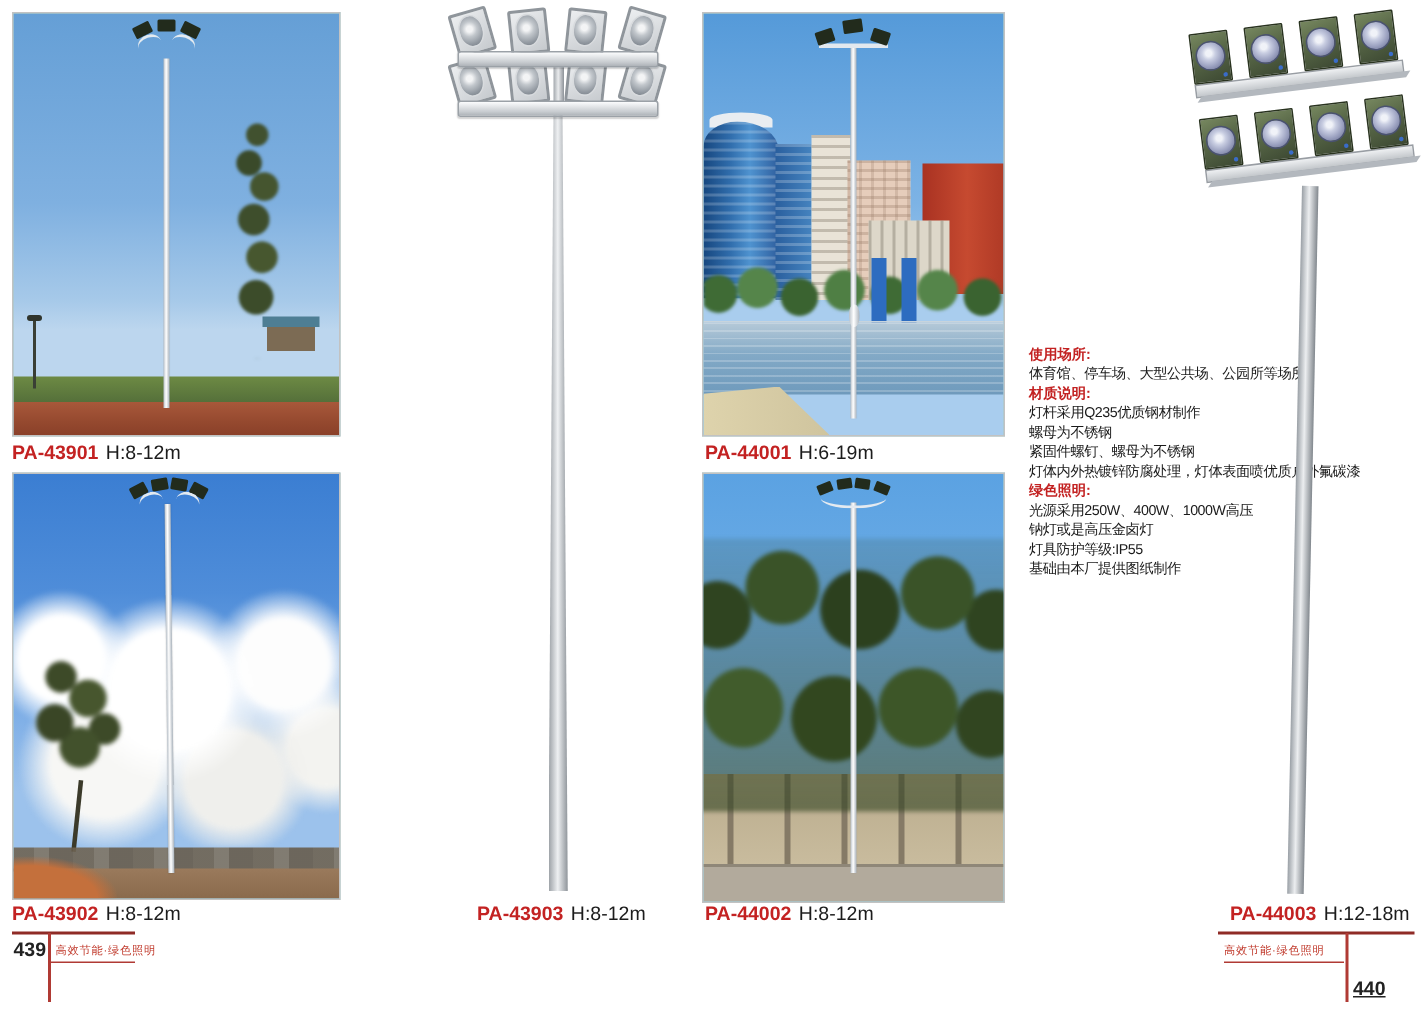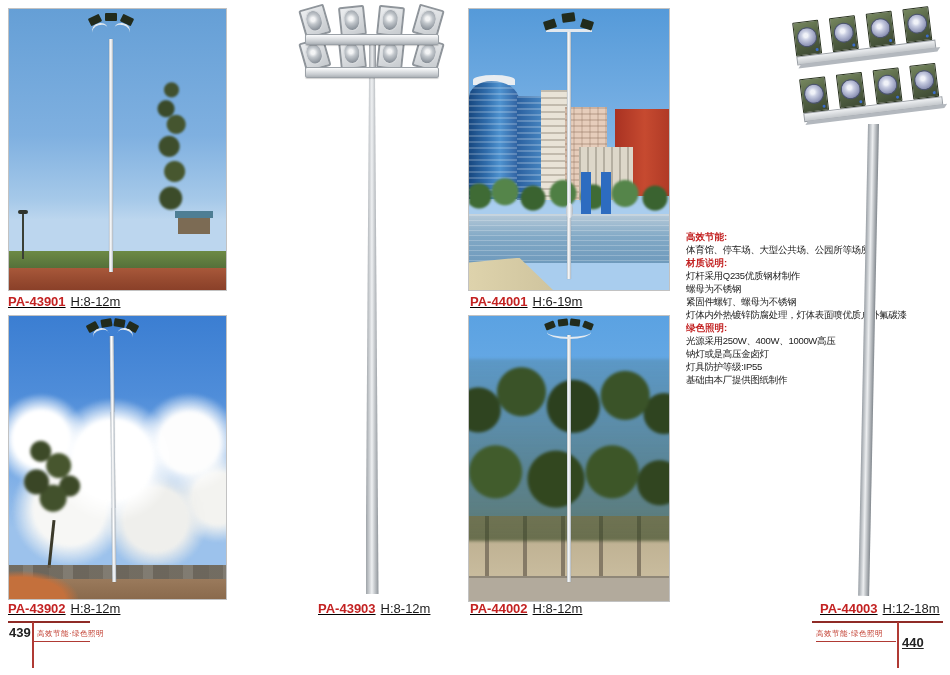--- a/index.html
+++ b/index.html
@@ -114,21 +114,21 @@
   .p4-ground{left:0;right:0;bottom:0;height:8%;border-top:2px solid #8f8778;background:#b2aa9c;}
 
   
   .ppole{position:absolute;width:4px;background:linear-gradient(90deg,#b9c1c9,#ffffff 45%,#aab3bc);
          box-shadow:0 0 1px rgba(0,0,0,0.25);}
   .cfx{position:absolute;background:#222b1c;border-radius:1px;}
   .arm{position:absolute;border-top:2px solid #e3eaf0;border-radius:50% 50% 0 0;width:16px;height:12px;}
   .crossarm{position:absolute;background:#e2e8ee;}
 
   
-  .plabel{position:absolute;font-size:13px;white-space:nowrap;text-decoration:underline;}
+  .plabel{position:absolute;font-size:13px;white-space:nowrap;}
   .pcode{color:#c32222;font-weight:bold;}
   .pspec{color:#1c1c1c;margin-left:5px;font-weight:500;}
 
   
   .info{position:absolute;left:686px;top:230px;width:190px;font-size:9.5px;line-height:13px;color:#1a1a1a;}
   .info-heading{color:#c32222;font-weight:bold;}
   .info-line{white-space:nowrap;letter-spacing:-0.3px;}
 
   
   .render1{position:absolute;left:302px;top:2px;width:140px;height:596px;}
@@ -297,21 +297,21 @@
     <span class="cfx" style="left:13px;top:0;width:10px;height:7px;transform:rotate(-8deg);"></span>
     <span class="cfx" style="left:25px;top:0;width:10px;height:7px;transform:rotate(8deg);"></span>
     <span class="cfx" style="left:38px;top:3px;width:10px;height:7px;transform:rotate(22deg);"></span>
   </div>
 </div>
 <div class="plabel" style="left:470px;top:601px;text-align:right;">
   <span class="pcode">PA-44002</span><span class="pspec">H:8-12m</span>
 </div>
 
 <div class="info">
-  <div class="info-heading">高效节能:</div>
+  <div class="info-heading">使用场所:</div>
   <div class="info-line">体育馆、停车场、大型公共场、公园所等场所</div>
   <div class="info-heading">材质说明:</div>
   <div class="info-line">灯杆采用Q235优质钢材制作</div>
   <div class="info-line">螺母为不锈钢</div>
   <div class="info-line">紧固件螺钉、螺母为不锈钢</div>
   <div class="info-line">灯体内外热镀锌防腐处理，灯体表面喷优质户外氟碳漆</div>
   <div class="info-heading">绿色照明:</div>
   <div class="info-line">光源采用250W、400W、1000W高压</div>
   <div class="info-line">钠灯或是高压金卤灯</div>
   <div class="info-line">灯具防护等级:IP55</div>
@@ -367,14 +367,14 @@
 
 <div class="f-rule" style="left:8px;top:621px;width:82px;"></div>
 <div class="f-page" style="left:9px;top:625px;">439</div>
 <div class="f-vline" style="left:32px;top:622px;height:46px;"></div>
 <div class="f-slogan" style="left:37px;top:629px;">高效节能·绿色照明</div>
 <div class="f-uline" style="left:34px;top:641px;width:56px;"></div>
 
 <div class="f-rule" style="left:812px;top:621px;width:131px;"></div>
 <div class="f-slogan" style="left:816px;top:629px;">高效节能·绿色照明</div>
 <div class="f-vline" style="left:897px;top:622px;height:46px;"></div>
-<div class="f-page" style="left:902px;top:635px;text-decoration:underline;">440</div>
+<div class="f-page" style="left:902px;top:651px;text-decoration:underline;">440</div>
 <div class="f-uline" style="left:816px;top:641px;width:80px;"></div>
 
 </body></html>

